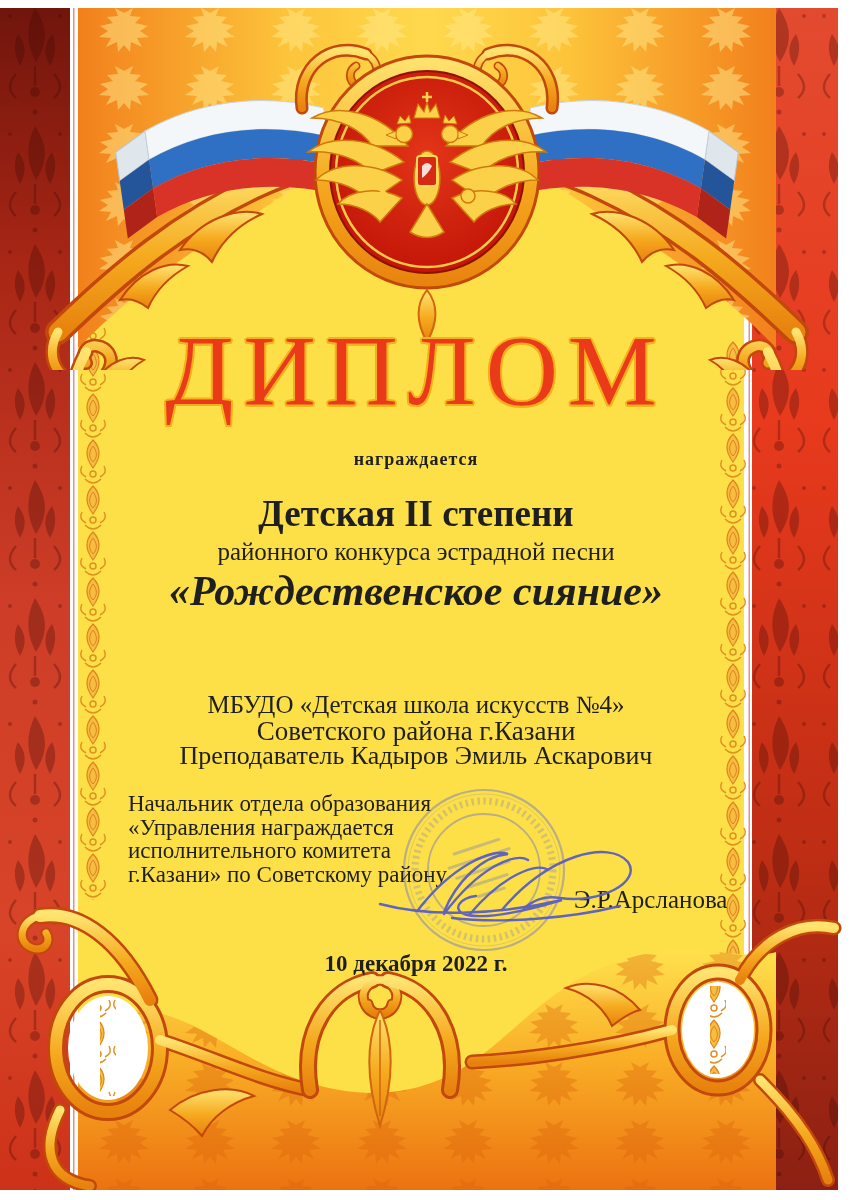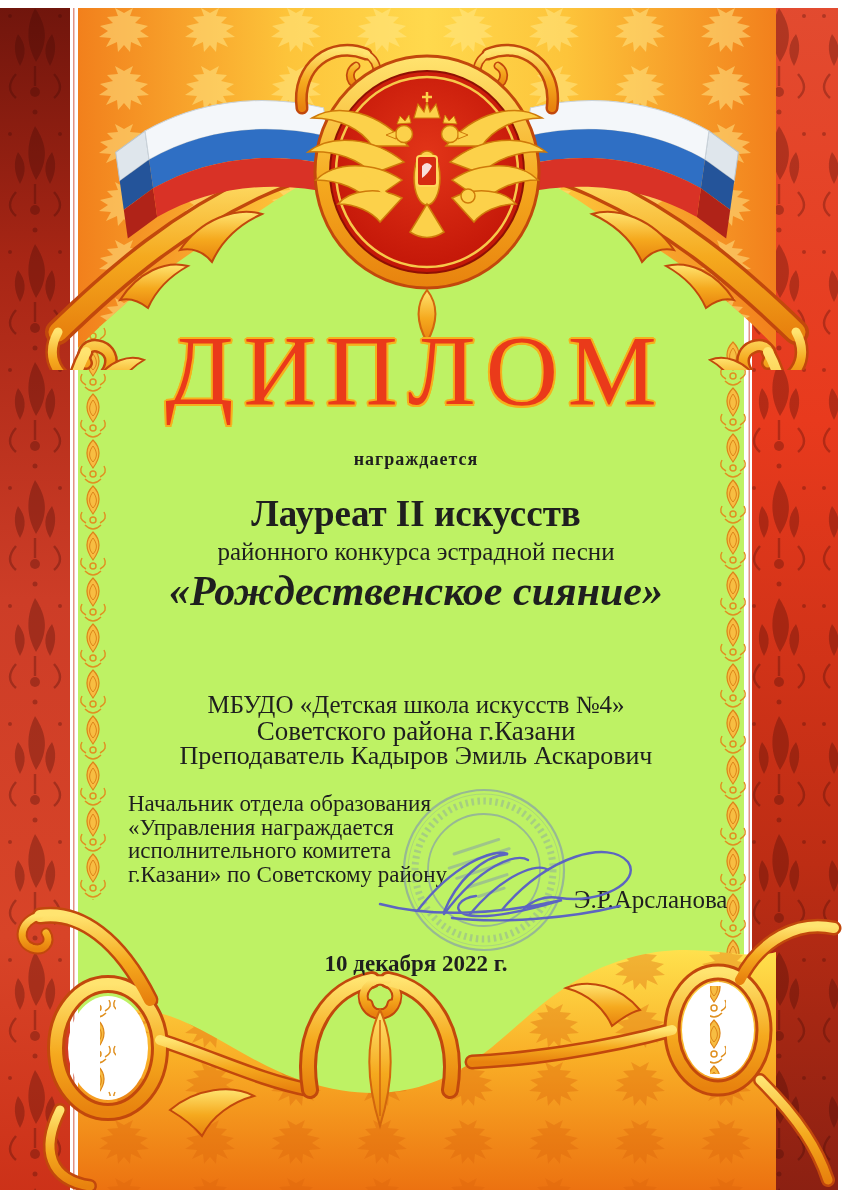--- a/index.html
+++ b/index.html
@@ -1,18 +1,18 @@
 <!DOCTYPE html>
 <html><head>
 <meta charset="utf-8">
 <style>
   html,body{margin:0;padding:0;background:#e9e9e9;}
   .page{
     position:relative;width:854px;height:1200px;margin:0 auto;
-    background:#bef264;overflow:hidden;
+    background:#fde047;overflow:hidden;
     font-family:"Liberation Serif", serif;color:#1f1f1f;
   }
   .layer{position:absolute;}
   .centered{position:absolute;left:78px;width:676px;text-align:center;z-index:6;}
   .title{
     top:318px;font-size:100px;line-height:1.05;letter-spacing:10px;
     color:#ea3a1a;font-weight:normal;
     text-shadow:-2px 0 #f6b01c,2px 0 #f6b01c,0 -2px #f6b01c,0 2px #f6b01c,
       -1.5px -1.5px #f6b01c,1.5px -1.5px #f6b01c,-1.5px 1.5px #f6b01c,1.5px 1.5px #f6b01c;
   }
@@ -336,21 +336,21 @@
       <rect x="67" y="62" width="50" height="3" rx="1.5"></rect>
       <rect x="58" y="74" width="66" height="3" rx="1.5"></rect>
       <rect x="62" y="86" width="58" height="3" rx="1.5"></rect>
       <rect x="70" y="98" width="44" height="3" rx="1.5"></rect>
       <rect x="77" y="110" width="30" height="3" rx="1.5"></rect>
     </g>
   </svg>
 
   <div class="centered title">ДИПЛОМ</div>
   <div class="centered awarded">награждается</div>
-  <div class="centered degree">Лауреат II искусств</div>
+  <div class="centered degree">Детская II степени</div>
   <div class="centered contest-line">районного конкурса эстрадной песни</div>
   <div class="centered contest-name">«Рождественское сияние»</div>
   <div class="centered org1">МБУДО «Детская школа искусств №4»</div>
   <div class="centered org2">Советского района г.Казани</div>
   <div class="centered teacher">Преподаватель Кадыров Эмиль Аскарович</div>
 
   <div class="officials">
     <div>Начальник отдела образования</div>
     <div>«Управления награждается</div>
     <div>исполнительного комитета</div>

